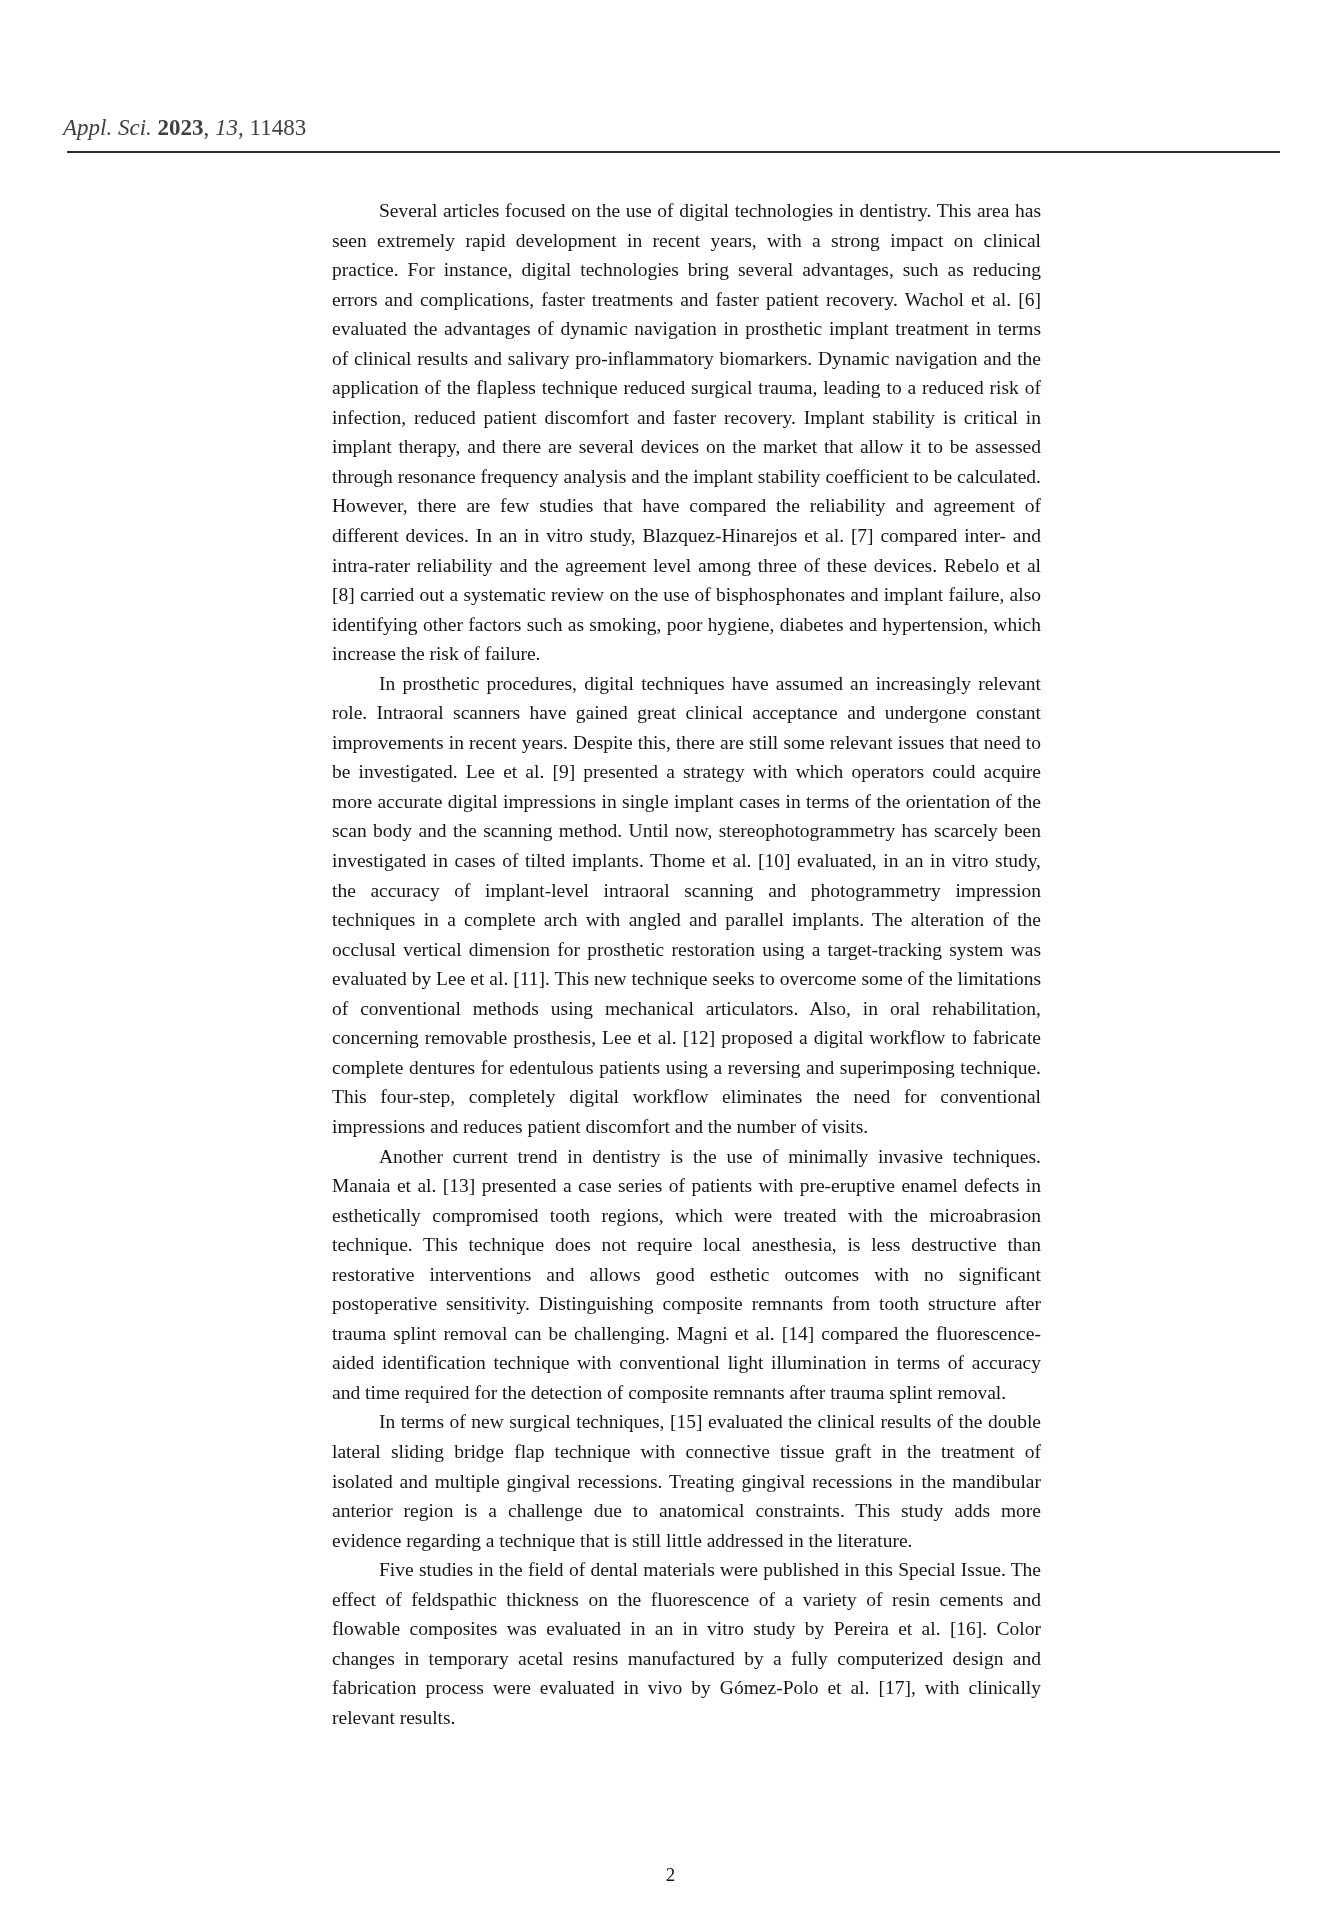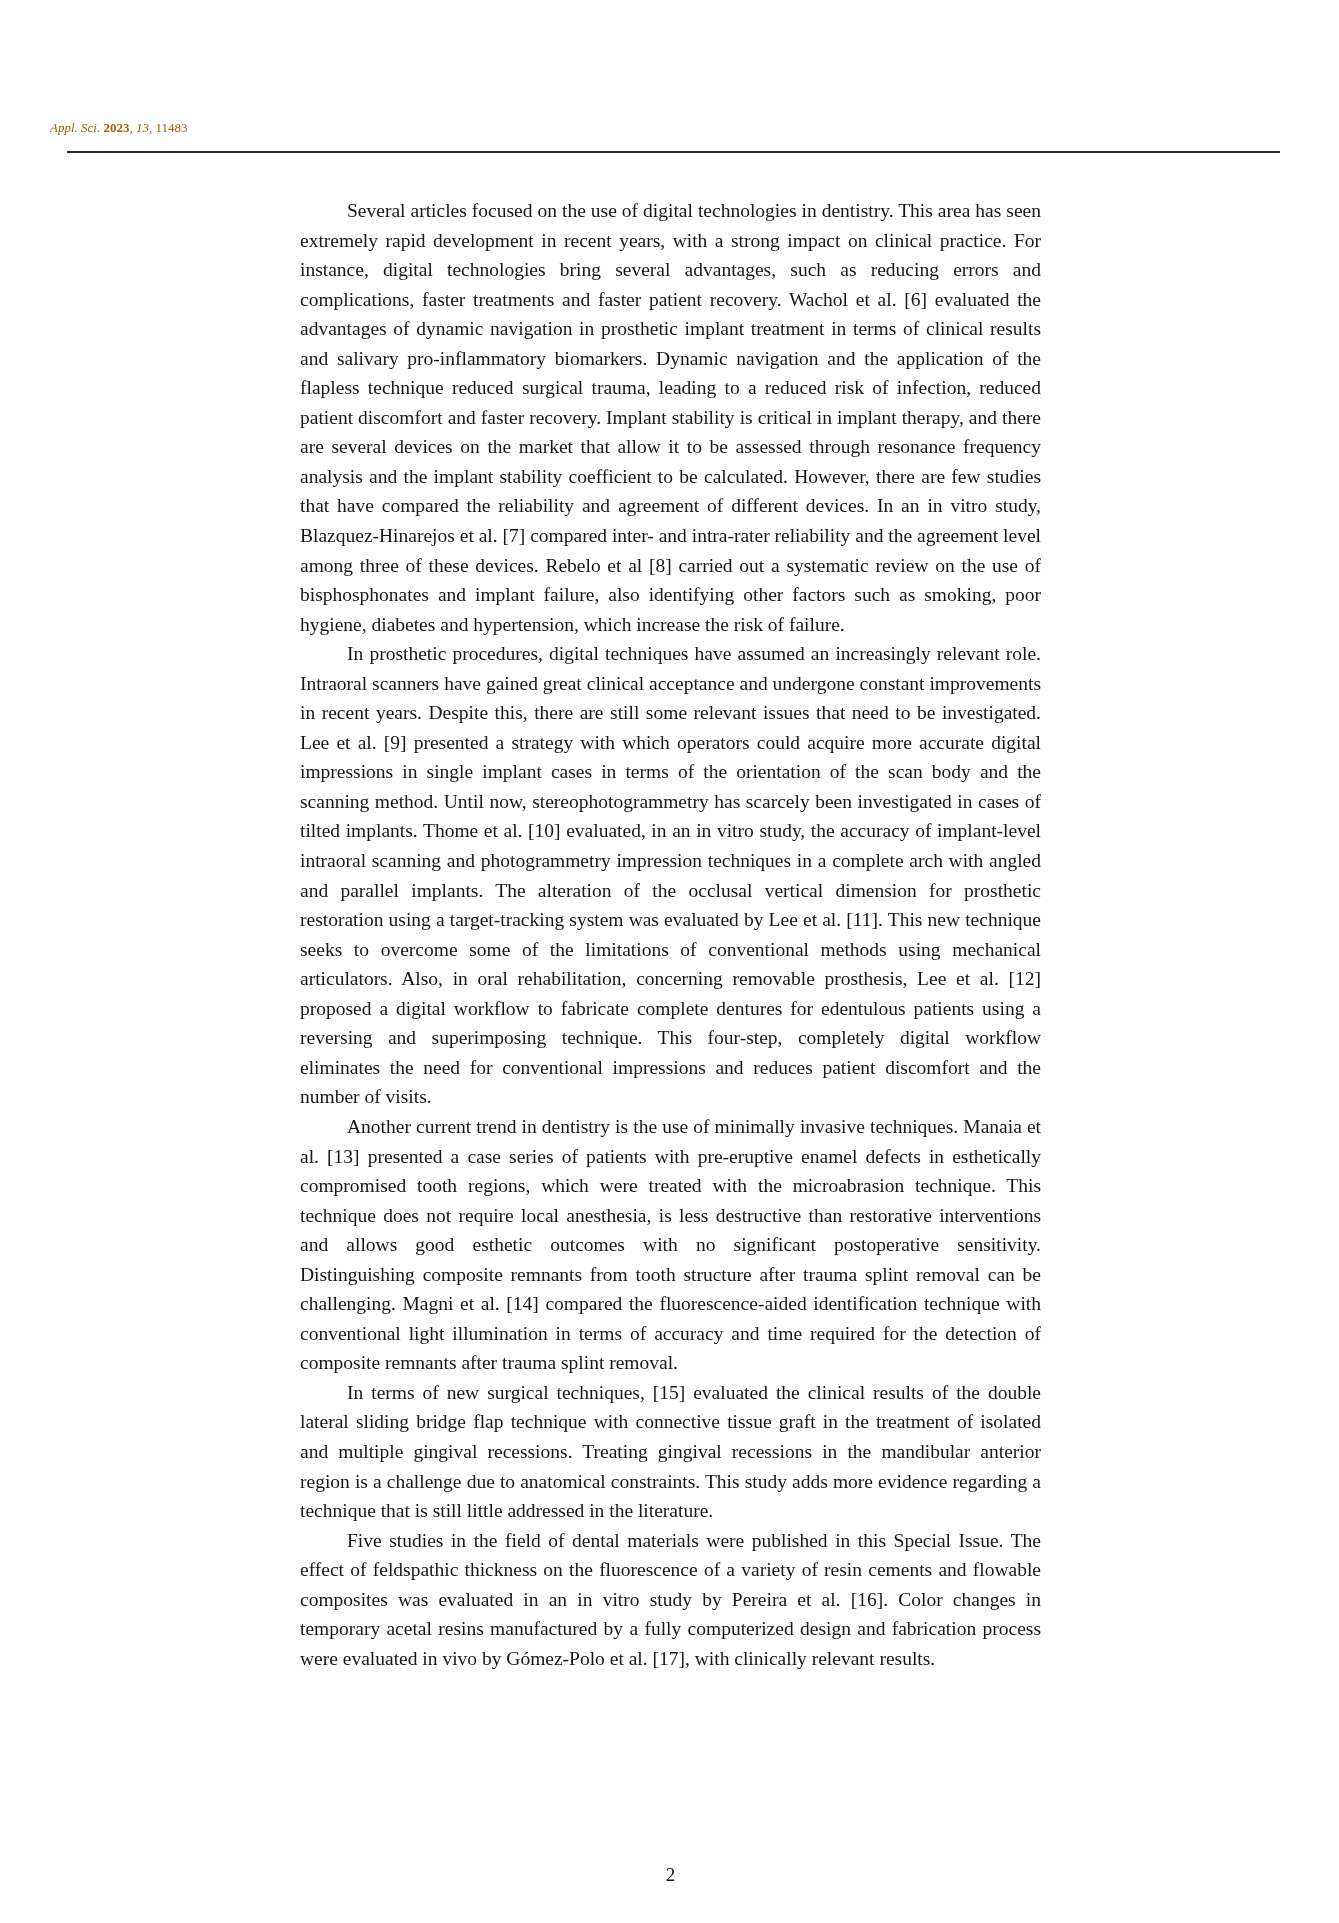--- a/index.html
+++ b/index.html
@@ -11,26 +11,26 @@
       position: relative;
       width: 1339px;
       height: 1923px;
       background: #ffffff;
       color: #141414;
       font-family: "Liberation Serif", "DejaVu Serif", serif;
       overflow: hidden;
     }
     .running-head {
       position: absolute;
-      left: 50px;
+      left: 63px;
       top: 116px;
-      font-size: 13px;
+      font-size: 23px;
       line-height: 24px;
       white-space: nowrap;
-      color: #a16207;
+      color: #404040;
     }
     .running-head .it { font-style: italic; }
     .running-head .b  { font-weight: bold; }
     .header-rule {
       position: absolute;
       left: 67px;
       top: 151px;
       width: 1213px;
       height: 2px;
       background: #2b2b2b;
@@ -44,20 +44,21 @@
       line-height: 29.55px;
       text-align: justify;
       color: #161616;
     }
     .para {
       margin: 0;
       padding: 0;
     }
     .para.indent {
       text-indent: 47px;
+      margin-left: 32px;
     }
     .page-number {
       position: absolute;
       left: 300px;
       top: 1864px;
       width: 741px;
       text-align: center;
       font-size: 19px;
       color: #161616;
     }

